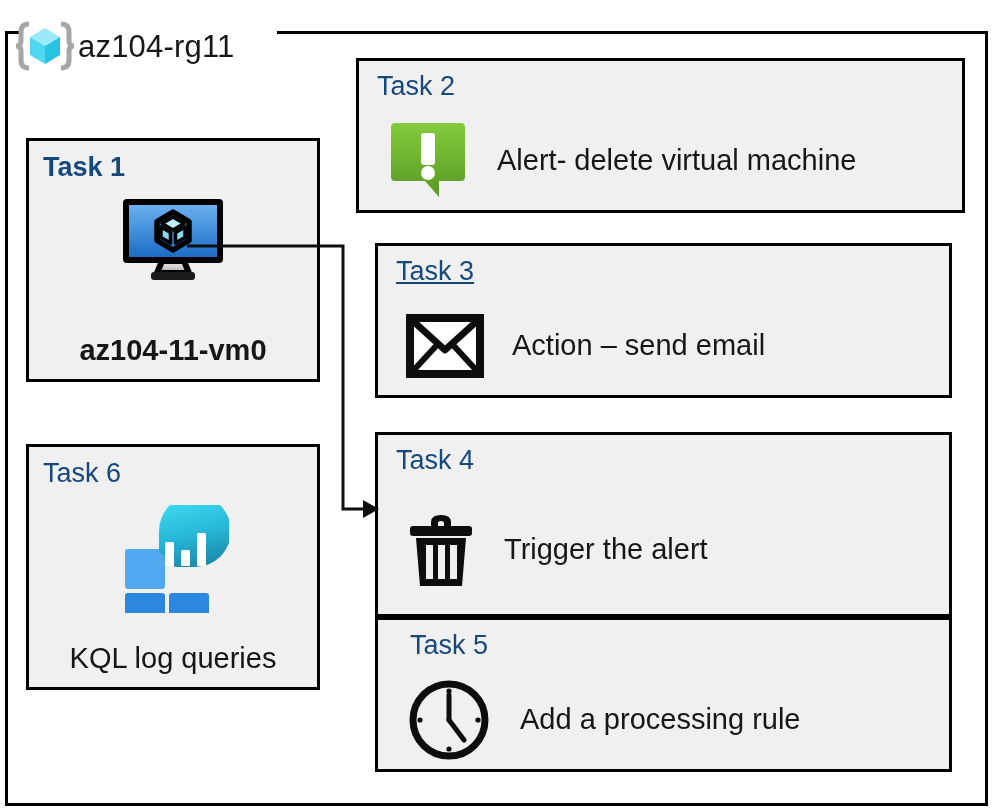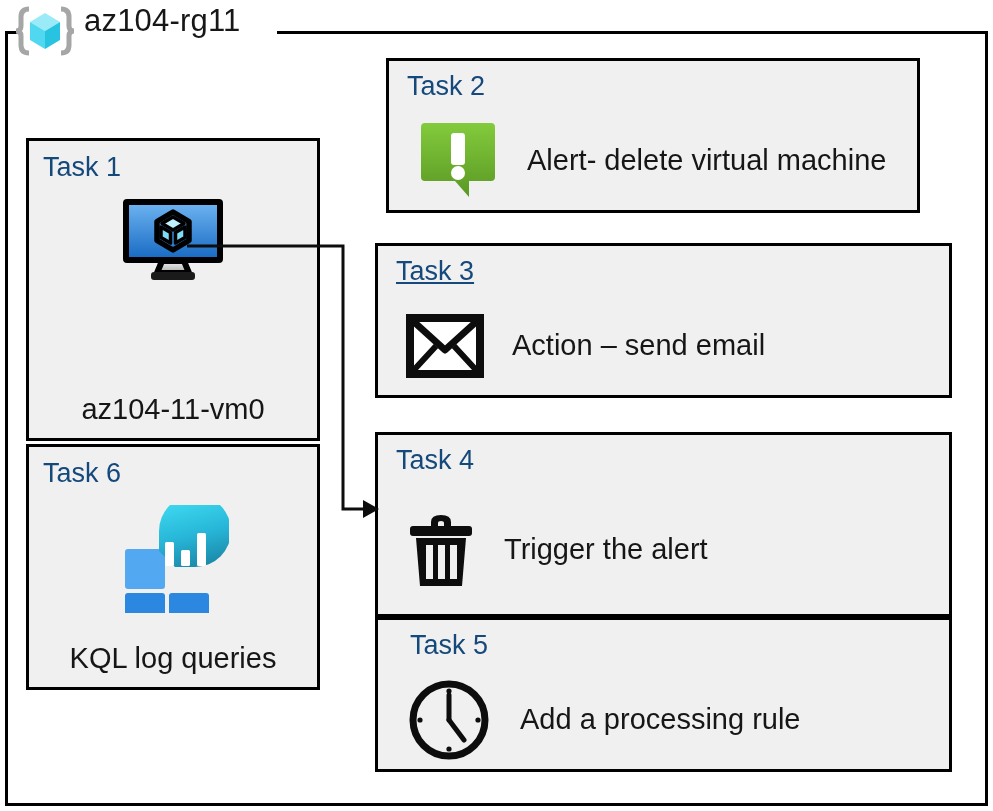--- a/index.html
+++ b/index.html
@@ -25,22 +25,22 @@
   
   .rg-top-left{
     position:absolute;left:5px;top:31px;width:14px;height:3px;background:#000;
   }
   .rg-top-right{
     position:absolute;left:277px;top:31px;width:711px;height:3px;background:#000;
   }
 
   
   .rg-header{
-    position:absolute;left:12px;top:5px;height:56px;
-    display:flex;gap:6px;
+    position:absolute;left:12px;top:18px;height:56px;
+    display:flex;align-items:center;
   }
   .rg-icon{
     width:66px;height:52px;position:relative;flex:0 0 auto;
   }
   .rg-title{
     font-size:31px;color:#171717;letter-spacing:0.2px;white-space:nowrap;
     line-height:1;
   }
 
   
@@ -103,21 +103,21 @@
         <path d="M49 4 Q57 4 57 12 L57 21 Q57 26 62 26 Q57 26 57 31 L57 40 Q57 48 49 48" fill="none" stroke="#a6a6a6" stroke-width="5" stroke-linecap="butt"></path>
 
         <polygon points="33,8 48,17 33,26 18,17" fill="#9aeaf7"></polygon>
         <polygon points="18,17 33,26 33,44 18,35" fill="#4fd8f0"></polygon>
         <polygon points="48,17 48,35 33,44 33,26" fill="#27c3e0"></polygon>
       </svg>
     </span>
     <span class="rg-title">az104-rg11</span>
   </div>
 
-  <div class="task-box box-left" style="left:26px;top:138px;width:294px;height:303px;">
+  <div class="task-box box-left" style="left:26px;top:138px;width:294px;height:244px;font-weight:bold;">
     <span class="task-label" style="left:14px;top:13px;">Task 1</span>
     <div class="lcol-inner">
       <span class="icon-wrap">
         <svg width="104" height="84" viewBox="0 0 104 84" xmlns="http://www.w3.org/2000/svg">
           <defs>
             <linearGradient id="vmScreen" x1="0" y1="0" x2="0" y2="1">
               <stop offset="0%" stop-color="#6fb5f2"></stop>
               <stop offset="100%" stop-color="#1668c2"></stop>
             </linearGradient>
             <linearGradient id="vmStand" x1="0" y1="0" x2="0" y2="1">
@@ -164,21 +164,21 @@
 
           <rect x="48" y="37" width="9" height="24" rx="1.5" fill="#ffffff"></rect>
           <rect x="64" y="45" width="9" height="16" rx="1.5" fill="#ffffff"></rect>
           <rect x="80" y="28" width="9" height="33" rx="1.5" fill="#ffffff"></rect>
         </svg>
       </span>
       <span class="task-text">KQL log queries</span>
     </div>
   </div>
 
-  <div class="task-box box-right" style="left:386px;top:58px;width:534px;height:155px;">
+  <div class="task-box box-right" style="left:356px;top:58px;width:609px;height:155px;">
     <span class="task-label" style="left:18px;top:12px;">Task 2</span>
     <div class="rcol-inner">
       <span class="icon-wrap">
         <svg width="82" height="80" viewBox="0 0 82 80" xmlns="http://www.w3.org/2000/svg">
           <defs>
             <linearGradient id="alertGrad" x1="0" y1="0" x2="0" y2="1">
               <stop offset="0%" stop-color="#83cb3c"></stop>
               <stop offset="100%" stop-color="#5a9824"></stop>
             </linearGradient>
           </defs>

